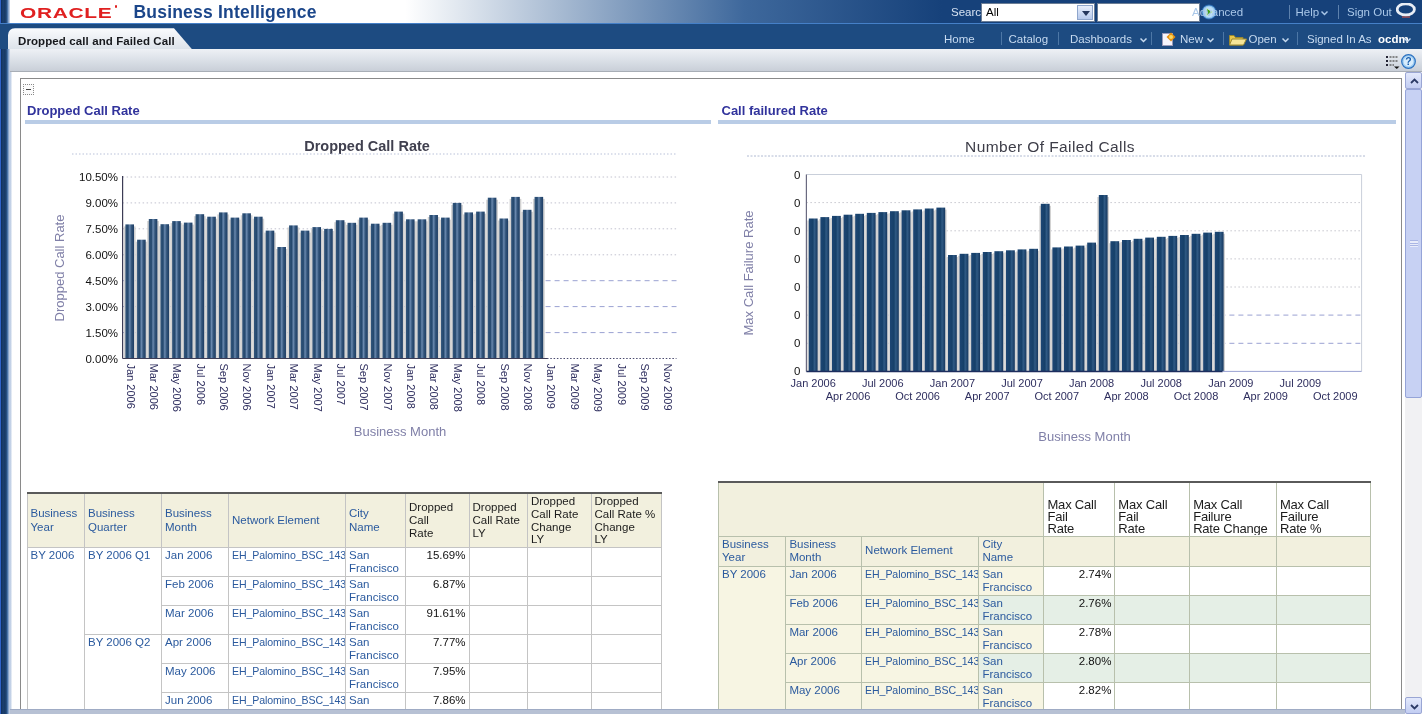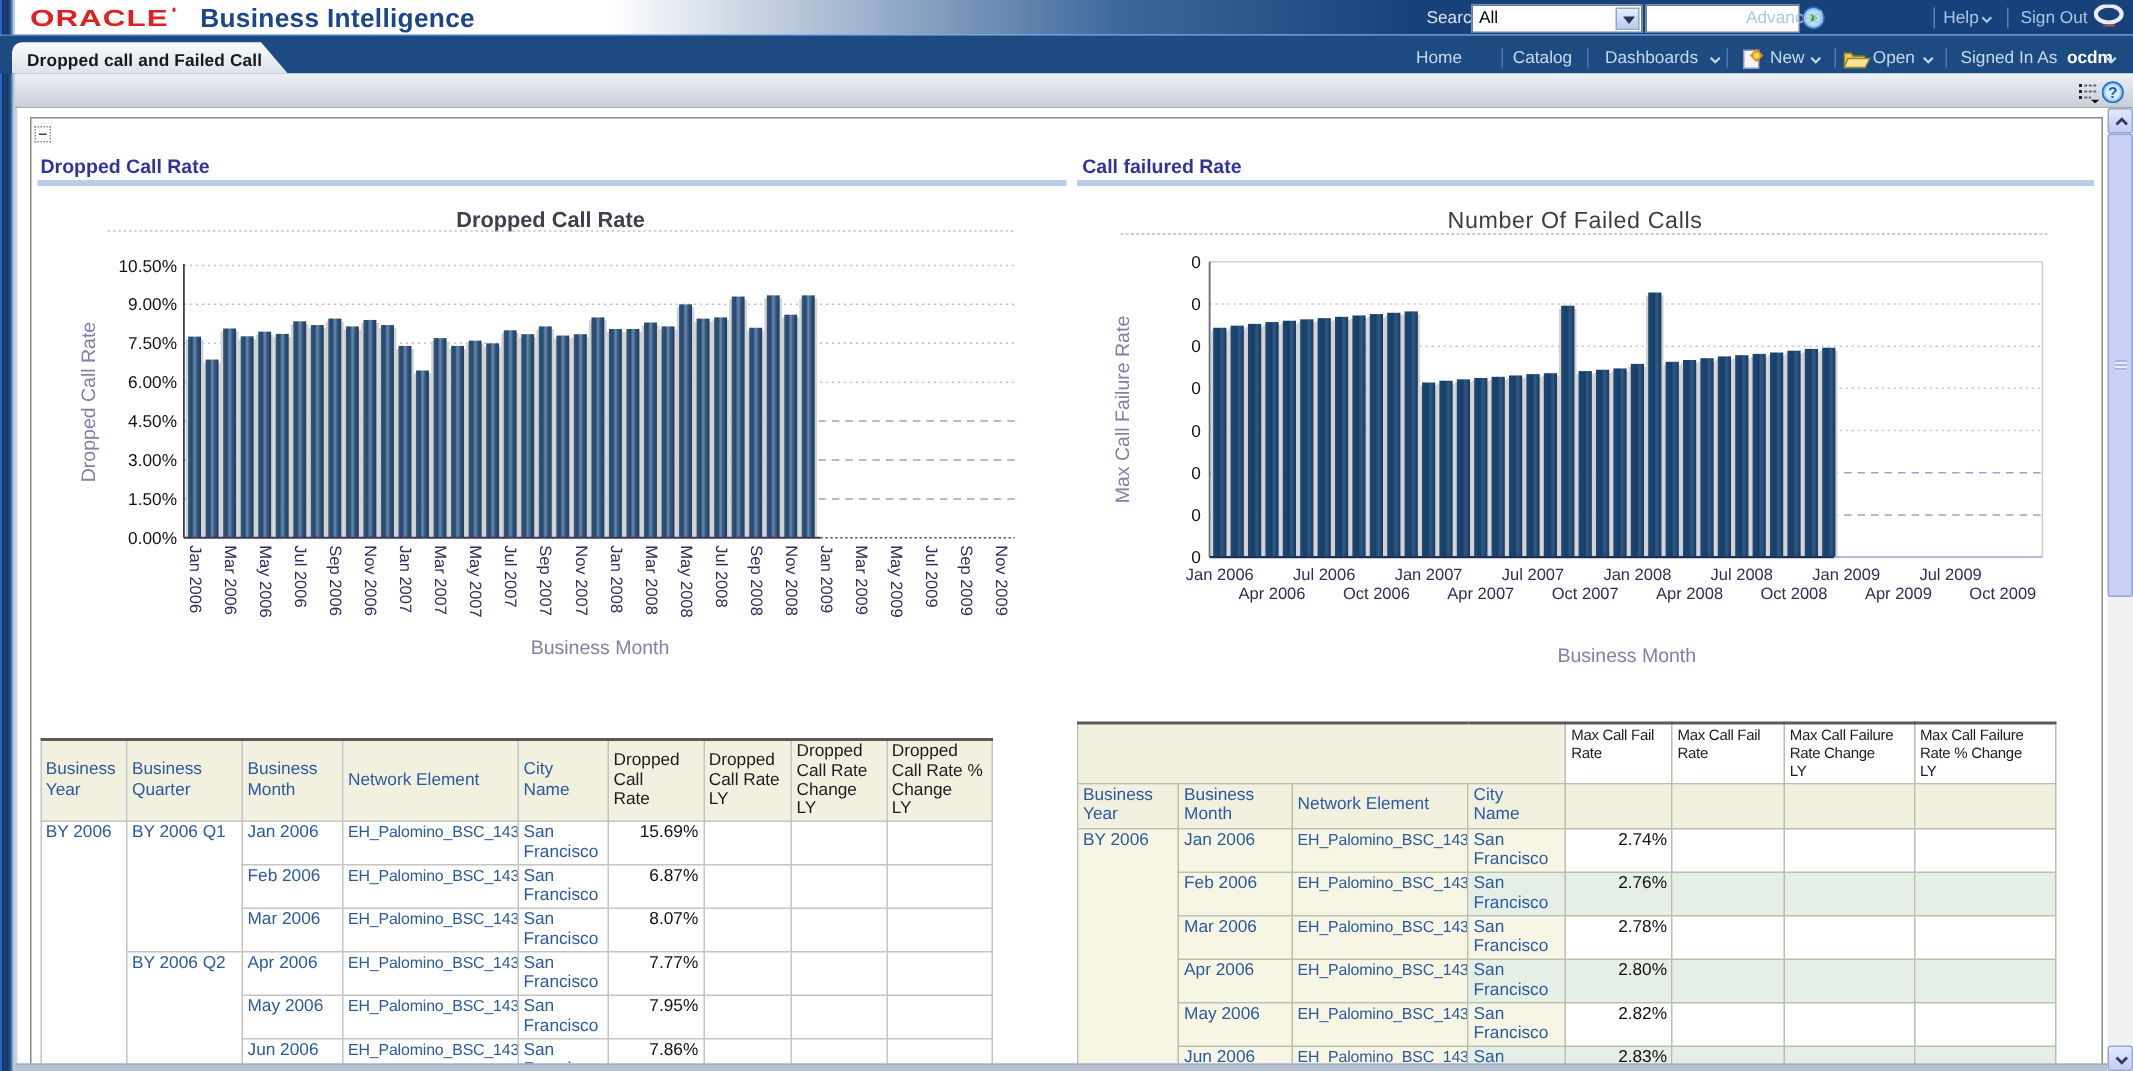--- a/index.html
+++ b/index.html
@@ -28,21 +28,21 @@
 
 #panel { left:20px; top:78px; width:1382px; height:637px; border:1px solid #8a8a8a; border-bottom:none; }
 #collapse { left:23px; top:84px; width:10.5px; height:10.5px; border:1px dotted #8a8a8a; background:#fbfbfb; }
 #collapse div { position:absolute; left:1.8px; top:3.8px; width:5.2px; height:1.4px; background:#444; }
 .shead { position:absolute; font-size:13px; font-weight:bold; color:#31339c; }
 .sbar { position:absolute; height:4.5px; background:#b9cce6; top:119.5px; }
 
 .t { position:absolute; border-collapse:collapse; table-layout:fixed; font-size:11.5px; }
 .t td { border:1px solid #c4c4c4; vertical-align:top; padding:1px 3px; overflow:hidden; }
 .t td.dh, .t td.mh { vertical-align:middle; }
-.t td.mh2 { vertical-align:top; padding-top:2px; font-size:10px; letter-spacing:-0.2px; line-height:12px; }
+.t td.mh2 { vertical-align:top; padding-top:16px; font-size:13px; letter-spacing:-0.2px; line-height:12px; }
 .t td.mh2 div { height:36px; overflow:hidden; }
 .ne { font-size:10.6px; letter-spacing:-0.1px; }
 .t tr.hd td, .dh, .ch, .mh2 {  }
 .dh { background:#f2f0de; color:#2b5a9e; vertical-align:middle; line-height:13.5px; }
 .mh { background:#f2f0de; color:#1c1c1c; vertical-align:middle; line-height:12.8px; }
 .t { border-top:2px solid #5a5a5a; }
 .dv { color:#2b5a9e; line-height:13px; }
 .nv { color:#111; text-align:right; padding-right:5px; line-height:13px; }
 .t2 td { border:1px solid #b8c0ac; }
 .ch { background:#f2f0de; }
@@ -85,21 +85,21 @@
     <span style="position:absolute;left:4px;top:5px;width:0;height:0;border-left:4px solid transparent;border-right:4px solid transparent;border-top:5px solid #24365c"></span>
   </span>
 </div>
 <div class="abs" style="left:1097px;top:3px;width:103px;height:19px;background:#fff;border:1px solid #6b7d95"></div>
 <svg class="abs" style="left:1201px;top:3.5px" width="16" height="16" viewBox="0 0 16 16">
   <circle cx="8" cy="8" r="7.6" fill="#2a6ab0"></circle>
     <circle cx="8" cy="8" r="6.6" fill="#8cc2ee"></circle>
     <circle cx="8" cy="8" r="5.4" fill="#b8dcf8"></circle>
   <path d="M5.8 4.4 L11.4 8 L5.8 11.6 Z" fill="#3fa014" stroke="#d8f0d0" stroke-width="0.7"></path>
 </svg>
-<div class="abs lnk1" style="left:1164px">Advanced</div>
+<div class="abs lnk1" style="left:1192px">Advanced</div>
 <div class="abs sep1" style="left:1288.5px"></div>
 <div class="abs lnk1" style="left:1295.5px">Help</div>
 <svg class="abs" style="left:1320px;top:9.5px" width="9" height="7">
     <path d="M1.5 1.5 L4.5 4.5 L7.5 1.5" stroke="#a9c7e8" stroke-width="1.5" fill="none"></path>
   </svg>
 <div class="abs sep1" style="left:1338px"></div>
 <div class="abs lnk1" style="left:1347px">Sign Out</div>
 <svg class="abs" style="left:1396px;top:3px" width="21" height="16" viewBox="0 0 21 16">
   <ellipse cx="9.8" cy="6.4" rx="8.6" ry="5.6" fill="none" stroke="#e9eef6" stroke-width="2.8"></ellipse>
   <rect x="6" y="13.4" width="8" height="1.3" fill="#b05050"></rect>
@@ -450,21 +450,21 @@
         <td class="dv">San Francisco</td>
         <td class="nv">6.87%</td>
         <td class="nv"></td>
         <td class="nv"></td>
         <td class="nv"></td>
       </tr>
 <tr style="height:28px">
         <td class="dv">Mar 2006</td>
         <td class="dv ne">EH_Palomino_BSC_143</td>
         <td class="dv">San Francisco</td>
-        <td class="nv">8.07%</td>
+        <td class="nv">91.61%</td>
         <td class="nv"></td>
         <td class="nv"></td>
         <td class="nv"></td>
       </tr>
 <tr style="height:28px">
         <td class="dv" rowspan="3">BY 2006 Q2</td>
         <td class="dv">Apr 2006</td>
         <td class="dv ne">EH_Palomino_BSC_143</td>
         <td class="dv">San Francisco</td>
         <td class="nv">7.77%</td>

